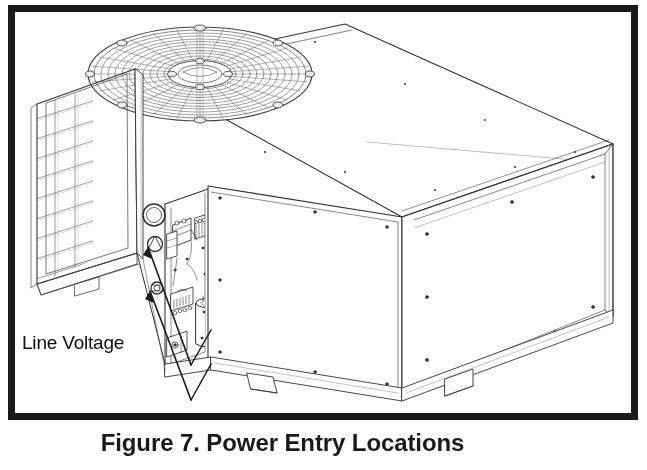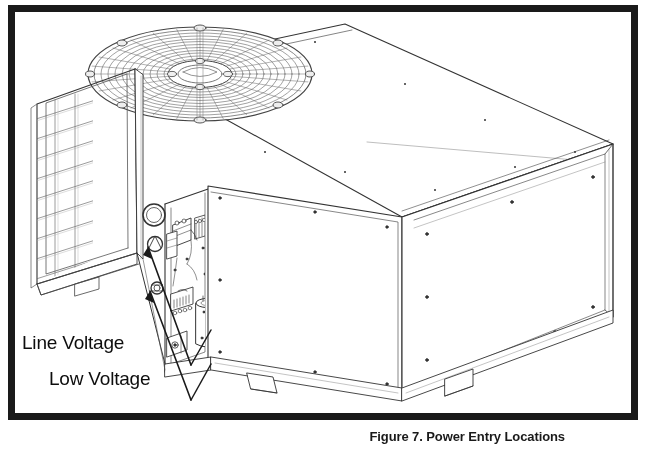--- a/index.html
+++ b/index.html
@@ -54,24 +54,24 @@
   }
   #label-line-voltage { left: 22px; top: 333px; }
   #label-low-voltage  { left: 49px; top: 369px; }
 
   
   #figure-caption {
     position: absolute;
     left: 0;
     top: 430px;
     width: 565px;
-    text-align: right;
+    text-align: center;
     font-family: "Liberation Sans", sans-serif;
     font-weight: bold;
-    font-size: 13px;
+    font-size: 24px;
     color: #1a1a1a;
     letter-spacing: -0.1px;
     line-height: 1.1;
   }
 </style>
 </head>
 <body>
 
 <div id="root">
 
@@ -434,17 +434,16 @@
 
         </g>
       </svg>
 
     </div>
 
   </div>
 
   <div class="callout-label" id="label-line-voltage">Line Voltage</div>
 
-  <div class="callout-label" id="label-low-voltage">Low Voltage</div>
 
   <div id="figure-caption">Figure 7. Power Entry Locations</div>
 
 </div>
 
 </body></html>

